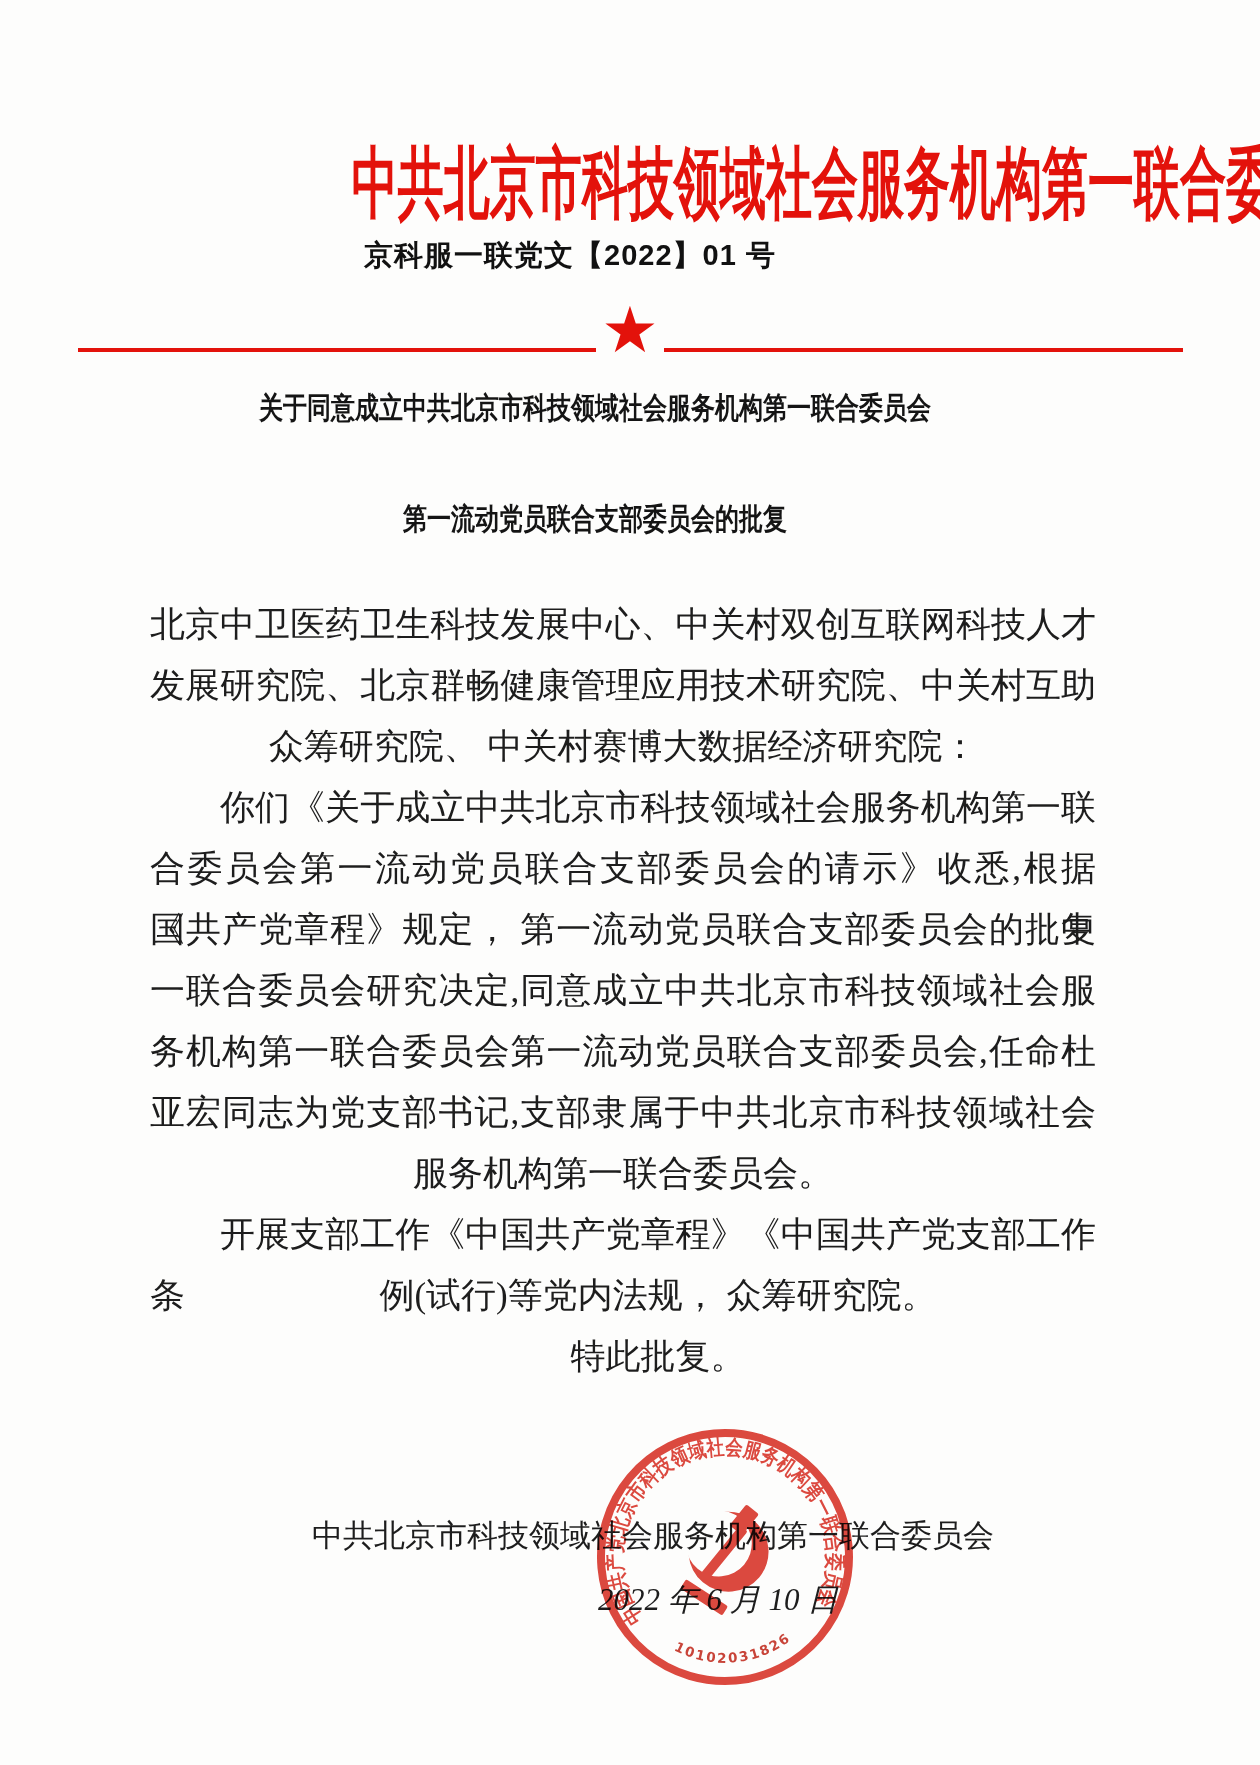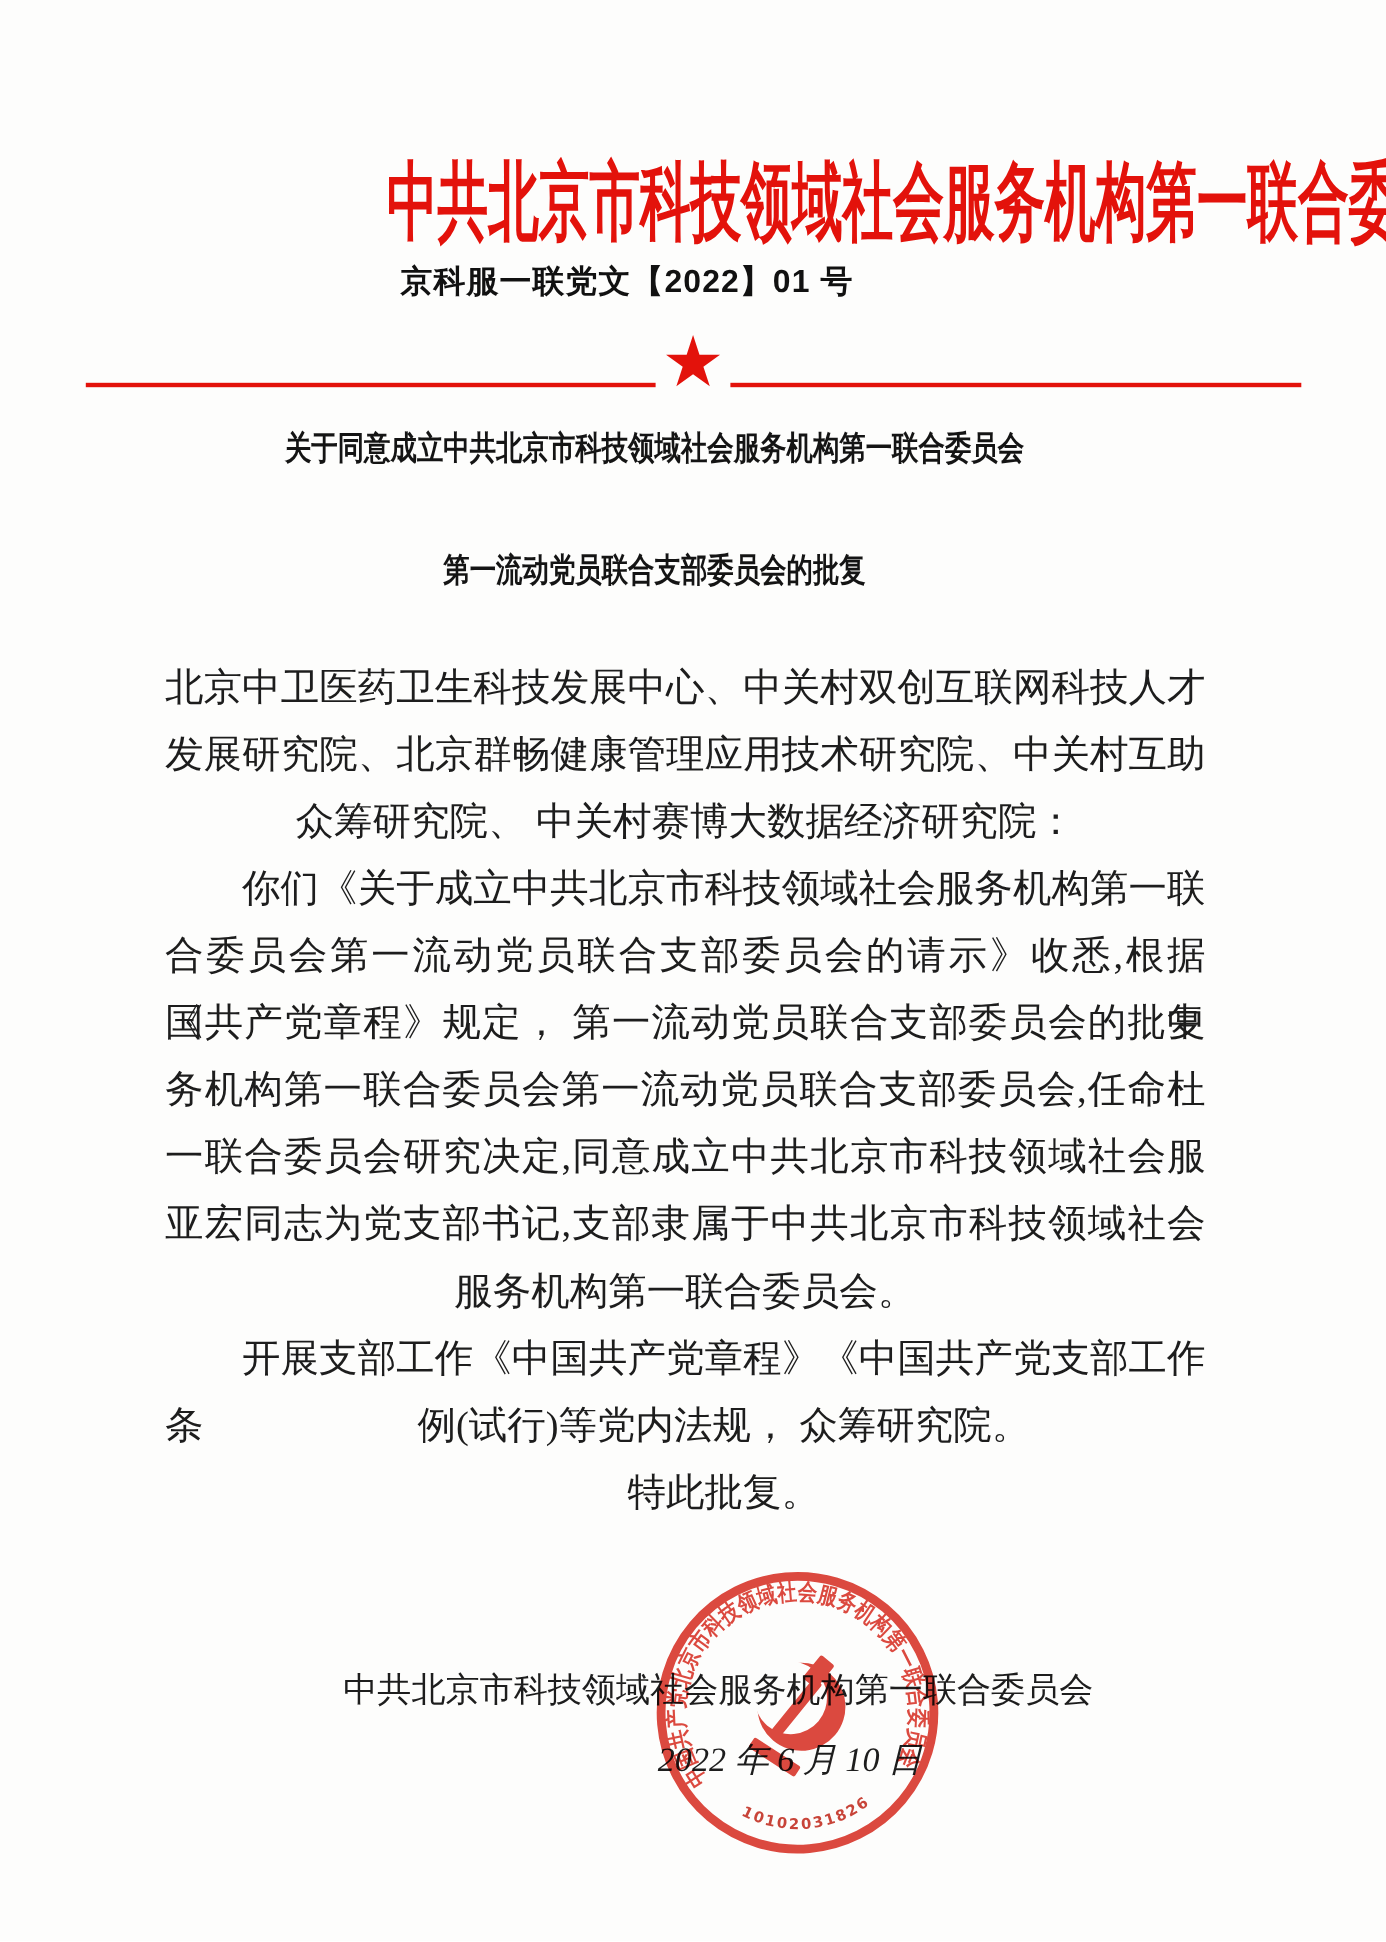--- a/index.html
+++ b/index.html
@@ -92,22 +92,22 @@
     <span class="squeeze2">第一流动党员联合支部委员会的批复</span>
   </div>
 
   <div class="body-block">
     <div class="line fill">北京中卫医药卫生科技发展中心、中关村双创互联网科技人才</div>
     <div class="line fill">发展研究院、北京群畅健康管理应用技术研究院、中关村互助</div>
     <div class="line">众筹研究院、 中关村赛博大数据经济研究院：</div>
     <div class="line indent fill">你们《关于成立中共北京市科技领域社会服务机构第一联</div>
     <div class="line fill">合委员会第一流动党员联合支部委员会的请示》收悉,根据《中</div>
     <div class="line fill">国共产党章程》规定， 第一流动党员联合支部委员会的批复</div>
+    <div class="line fill">一联合委员会研究决定,同意成立中共北京市科技领域社会服</div>
     <div class="line fill">务机构第一联合委员会第一流动党员联合支部委员会,任命杜</div>
-    <div class="line fill">一联合委员会研究决定,同意成立中共北京市科技领域社会服</div>
     <div class="line fill">亚宏同志为党支部书记,支部隶属于中共北京市科技领域社会</div>
     <div class="line">服务机构第一联合委员会。</div>
     <div class="line indent fill">开展支部工作《中国共产党章程》《中国共产党支部工作条</div>
     <div class="line indent">例(试行)等党内法规， 众筹研究院。</div>
     <div class="line indent">特此批复。</div>
   </div>
 
   <div class="signature">中共北京市科技领域社会服务机构第一联合委员会</div>
   <div class="sig-date">2022 年 6 月 10 日</div>
 

